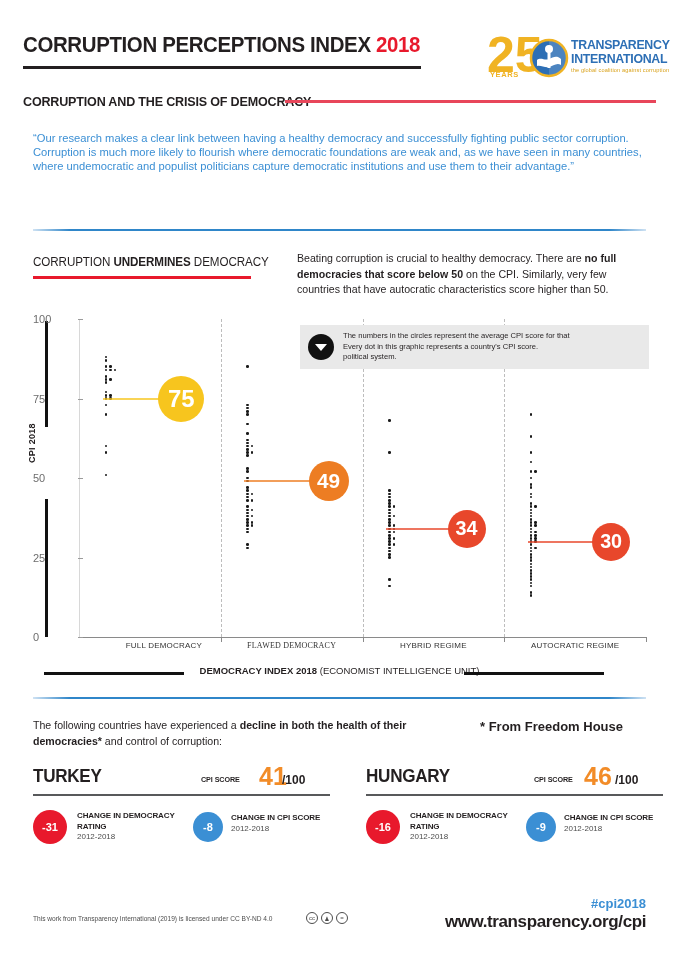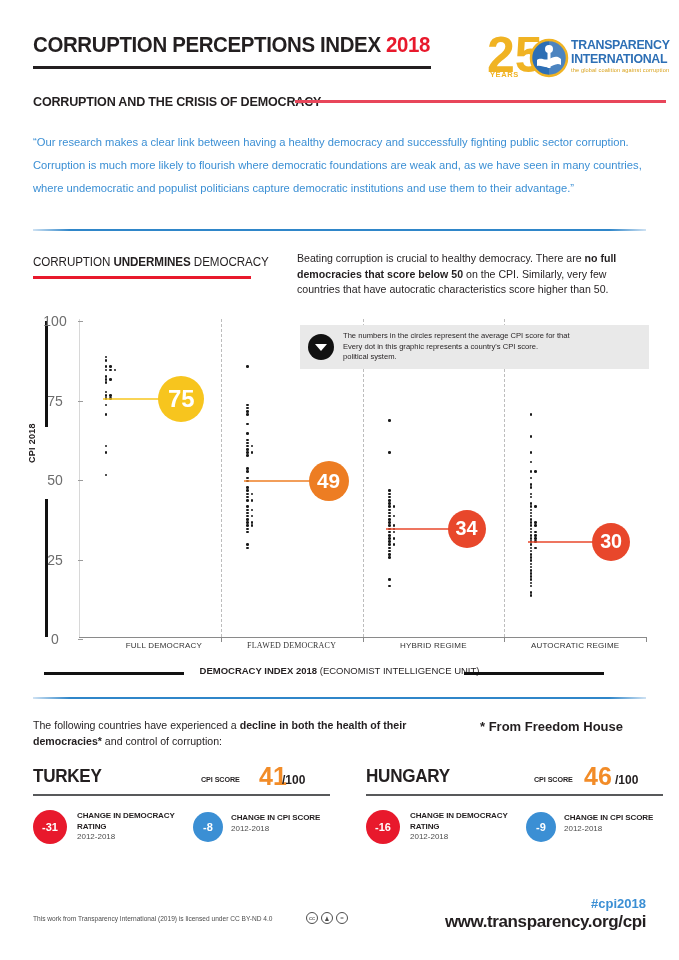--- a/index.html
+++ b/index.html
@@ -3,21 +3,21 @@
 <meta charset="utf-8">
 <style>
   html,body{margin:0;padding:0;background:#ffffff;}
   body{
     width:679px;height:960px;position:relative;overflow:hidden;
     font-family:"Liberation Sans", sans-serif;color:#231f20;
   }
   .page{position:absolute;inset:0;}
 
   
-  .header{position:absolute;left:33px;top:34px;width:613px;height:70px;}
+  .header{position:absolute;left:23px;top:34px;width:613px;height:70px;}
   .title-main{
     font-family:"Liberation Sans", sans-serif;
     font-weight:bold;font-size:22px;letter-spacing:-0.4px;
     color:#231f20;line-height:1;white-space:nowrap;
     transform:scaleX(0.93);transform-origin:left center;
   }
   .title-year{color:#e8192c;}
   .title-rule{position:absolute;left:0;top:32px;width:398px;height:3px;background:#231f20;}
   .subtitle{
     position:absolute;left:0;top:60px;font-weight:bold;font-size:13.5px;
@@ -37,21 +37,21 @@
   .logo-text{position:absolute;left:84px;top:12px;}
   .logo-l1,.logo-l2{
     font-weight:bold;font-size:13px;color:#2d6fb5;letter-spacing:-0.3px;line-height:13.5px;
     transform:scaleX(0.95);transform-origin:left center;
   }
   .logo-tag{font-size:5.6px;color:#d9a21b;letter-spacing:0.15px;margin-top:2px;white-space:nowrap;}
 
   
   .quote{
     position:absolute;left:33px;top:131px;width:617px;
-    color:#3b8fd4;font-size:11.2px;line-height:23px;
+    color:#3b8fd4;font-size:11.2px;line-height:14px;
   }
   .quote-attr{
     position:absolute;left:33px;top:195px;width:617px;text-align:right;
     color:#231f20;font-size:11px;font-weight:bold;
   }
 
   .divider-blue{position:absolute;left:33px;width:613px;height:2px;
     background:linear-gradient(to right,#cfe2f3 0%,#2f86c9 6%,#2f86c9 94%,#cfe2f3 100%);}
   .div1{top:229px;}
   .div2{top:697px;}
@@ -87,21 +87,21 @@
     font-size:7.6px;line-height:10.6px;color:#231f20;
   }
 
   
   .plot{position:absolute;left:33px;top:313px;width:613px;height:330px;}
   .plot-area{position:absolute;left:46px;top:6px;width:567px;height:318px;}
 
   .axis-y-line{position:absolute;left:46px;top:6px;width:1px;height:318px;background:#d8d8d8;}
   .axis-x-line{position:absolute;left:46px;top:324px;width:567px;height:1px;background:#8a8a8a;}
 
-  .ytick{position:absolute;left:0;width:44px;text-align:center;font-size:14px;color:#6d6d6d;}
+  .ytick{position:absolute;left:0;width:44px;text-align:left;font-size:11px;color:#6d6d6d;}
   .ytick i{position:absolute;right:-6px;top:50%;width:5px;height:1px;background:#9b9b9b;}
 
   .ylabel{
     position:absolute;left:-6px;top:150px;font-size:9px;font-weight:bold;color:#231f20;
     transform:rotate(-90deg);transform-origin:left top;white-space:nowrap;letter-spacing:0.3px;
   }
   .ybar{position:absolute;left:12px;width:2.5px;background:#111;}
   .ybar-top{top:8px;height:106px;}
   .ybar-bot{top:186px;height:138px;}
 

